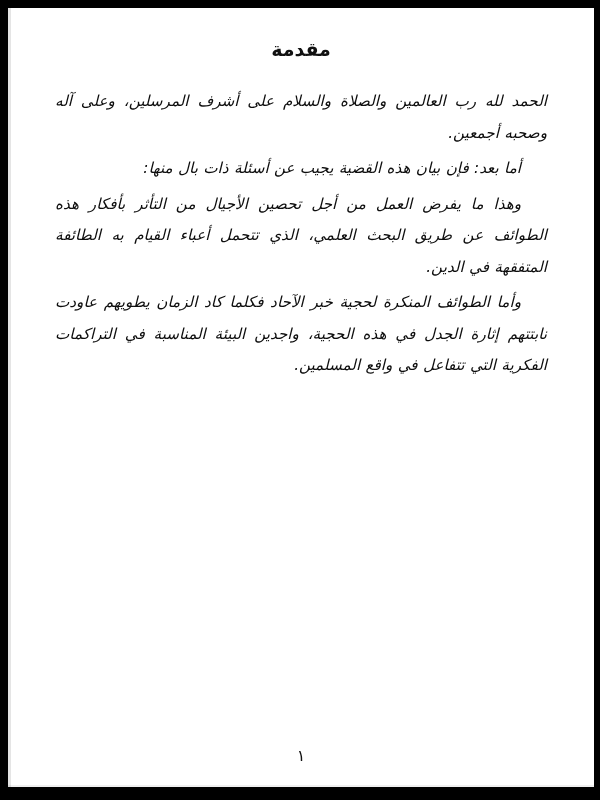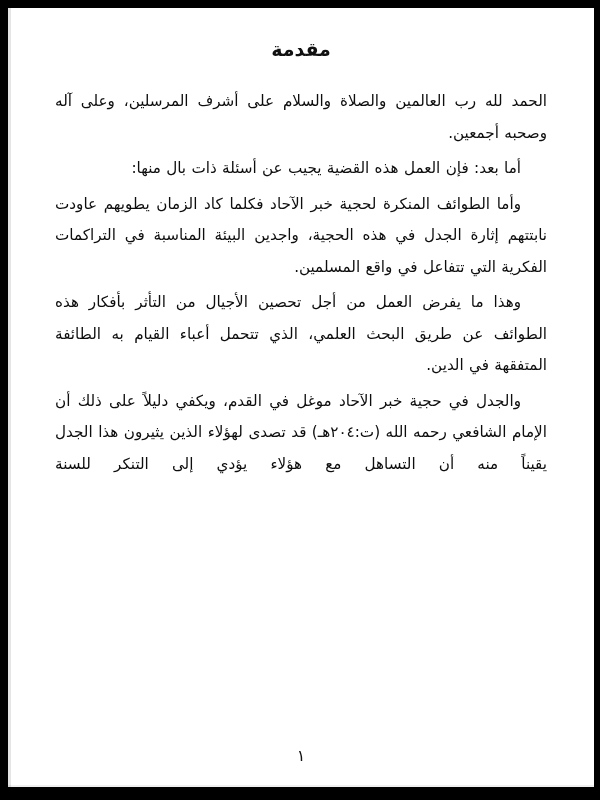--- a/index.html
+++ b/index.html
@@ -64,20 +64,21 @@
     line-height: 31.5px;
   }
 
   .para {
     margin: 0 0 4px 0;
     text-indent: 26px;
     direction: rtl;
     text-align: justify;
     text-align-last: right;
     word-spacing: 0.5px;
+    font-style: italic;
   }
 
   .para.no-indent {
     text-indent: 0;
   }
 
   
   .para.stretch {
     text-align-last: justify;
   }
@@ -118,27 +119,26 @@
     <div class="edge-smudge-left"></div>
     <div class="edge-smudge-bottom"></div>
 
     <div class="page-content">
 
       <h1 class="page-title">مقدمة</h1>
 
       <div class="body-text">
         <p class="para no-indent">الحمد لله رب العالمين والصلاة والسلام على أشرف المرسلين، وعلى آله وصحبه أجمعين.</p>
 
-        <p class="para">أما بعد: فإن العمل هذه القضية يجيب عن أسئلة ذات بال منها:</p>
+        <p class="para">أما بعد: فإن بيان هذه القضية يجيب عن أسئلة ذات بال منها:</p>
 
 
 
+        <p class="para">وهذا ما يفرض العمل من أجل تحصين الأجيال من التأثر بأفكار هذه الطوائف عن طريق البحث العلمي، الذي تتحمل أعباء القيام به الطائفة المتفقهة في الدين.</p>
+
         <p class="para">وأما الطوائف المنكرة لحجية خبر الآحاد فكلما كاد الزمان يطويهم عاودت نابتتهم إثارة الجدل في هذه الحجية، واجدين البيئة المناسبة في التراكمات الفكرية التي تتفاعل في واقع المسلمين.</p>
 
-        <p class="para">وهذا ما يفرض العمل من أجل تحصين الأجيال من التأثر بأفكار هذه الطوائف عن طريق البحث العلمي، الذي تتحمل أعباء القيام به الطائفة المتفقهة في الدين.</p>
-
-        <p class="para stretch">والجدل في حجية خبر الآحاد موغل في القدم، ويكفي دليلاً على ذلك أن الإمام الشافعي رحمه الله (ت:٢٠٤هـ) قد تصدى لهؤلاء الذين يثيرون هذا الجدل يقيناً منه أن التساهل مع هؤلاء يؤدي إلى التنكر للسنة</p>
       </div>
     </div>
 
     <div class="page-number">١</div>
   </div>
 </div>
 
 </body></html>

